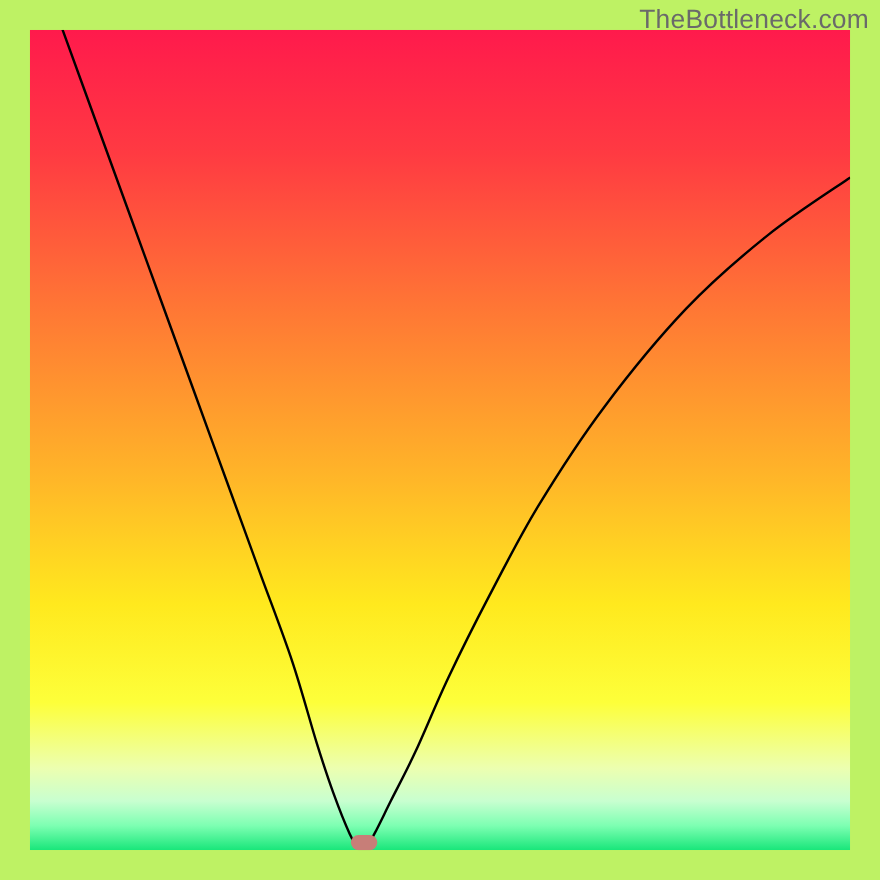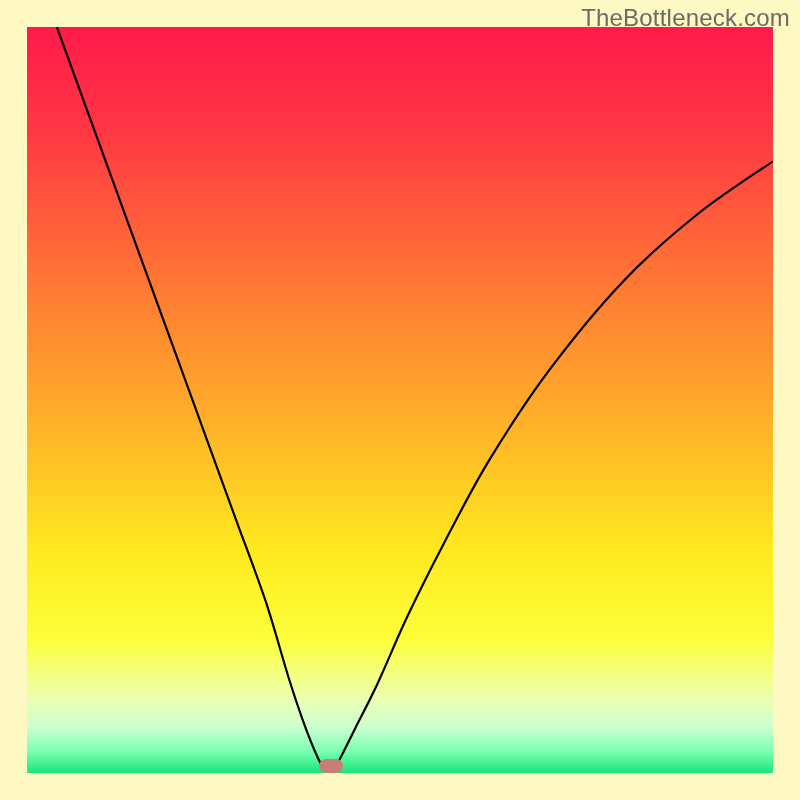--- a/index.html
+++ b/index.html
@@ -10,21 +10,21 @@
     overflow: hidden;
     background: #000;
     font-family: Arial, Helvetica, sans-serif;
   }
   .frame {
     position: absolute;
     left: 0;
     top: 0;
     width: 800px;
     height: 800px;
-    background: #fef9c3;
+    background: #bef264;
   }
   .plot {
     position: absolute;
     left: 27px;
     top: 27px;
     width: 746px;
     height: 746px;
     overflow: hidden;
   }
   .gradient {

